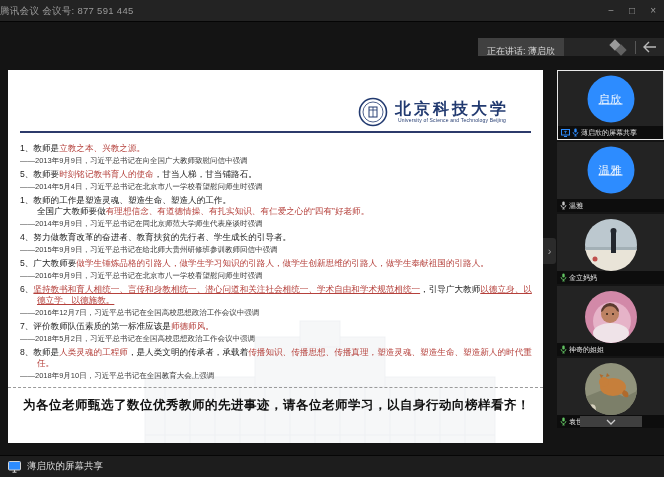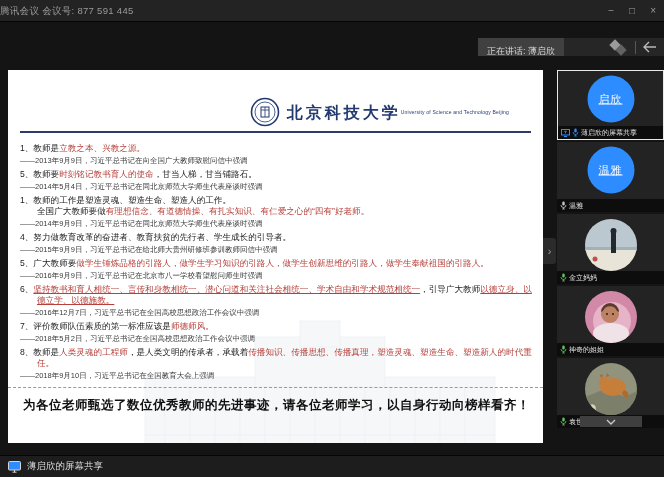--- a/index.html
+++ b/index.html
@@ -21,21 +21,21 @@
   .diamond.d1 { left:1px; top:1px; background:#9b9b9b; }
   .diamond.d2 { left:7px; top:6px; background:#626262; }
   .vdivider { width:1px; height:13px; background:#575757; }
 
   
   .slide { position:absolute; left:8px; top:70px; width:535px; height:373px; background:#ffffff; overflow:hidden; }
   .slide-inner { position:relative; width:100%; height:100%; padding:0 10px 0 12px; }
   .watermark { position:absolute; right:8px; bottom:2px; z-index:0; opacity:.5; }
   .slide-content { position:relative; z-index:1; }
   .logo-row { display:flex; justify-content:flex-end; align-items:center; gap:7px; margin:26px 24px 2px 0; height:32px; }
-  .logo-col { display:flex; flex-direction:row; align-items:center; }
+  .logo-col { display:flex; flex-direction:column; align-items:center; }
   .logo-cn { font-family:"Liberation Serif", serif; font-weight:700; font-size:16px; color:#223a70; letter-spacing:3px; line-height:17px; }
   .logo-en { font-size:5px; color:#223a70; letter-spacing:.2px; line-height:7px; }
   .header-rule { height:2px; background:#2c3a6b; margin:3px 2px 10px 0; }
   .items { font-size:8.6px; color:#1c1c1c; }
   .main-line { padding-left:17px; text-indent:-17px; white-space:pre-wrap; line-height:11px; }
   .red { color:#b5413c; }
   .u { text-decoration:underline; }
   .attr { text-align:left; font-size:7.5px; color:#3a3a3a; line-height:9px; margin:2px 2px 4px 0; }
   .dashed-rule { border-top:1.6px dashed #9a9a9a; margin:7px -10px 9px -12px; }
   .footer-line { font-size:12.5px; color:#101010; font-weight:700; text-align:center; letter-spacing:.5px; line-height:16px; }
@@ -119,21 +119,21 @@
       </div>
       <div class="header-rule"></div>
 
       <div class="items">
         <div class="item">
           <div class="main-line"><span>1、教师是</span><span class="red">立教之本、兴教之源。</span></div>
           <div class="attr">——2013年9月9日，习近平总书记在向全国广大教师致慰问信中强调</div>
         </div>
         <div class="item">
           <div class="main-line"><span>5、教师要</span><span class="red">时刻铭记教书育人的使命</span><span>，甘当人梯，甘当铺路石。</span></div>
-          <div class="attr">——2014年5月4日，习近平总书记在同北京师范大学师生代表座谈时强调</div>
+          <div class="attr">——2014年5月4日，习近平总书记在北京市八一学校看望慰问师生时强调</div>
         </div>
         <div class="item">
           <div class="main-line"><span>1、教师的工作是塑造灵魂、塑造生命、塑造人的工作。
 全国广大教师要做</span><span class="red">有理想信念、有道德情操、有扎实知识、有仁爱之心的“四有”好老师。</span></div>
           <div class="attr">——2014年9月9日，习近平总书记在同北京师范大学师生代表座谈时强调</div>
         </div>
         <div class="item">
           <div class="main-line"><span>4、努力做教育改革的奋进者、教育扶贫的先行者、学生成长的引导者。</span></div>
           <div class="attr">——2015年9月9日，习近平总书记在给北师大贵州研修班参训教师回信中强调</div>
         </div>

